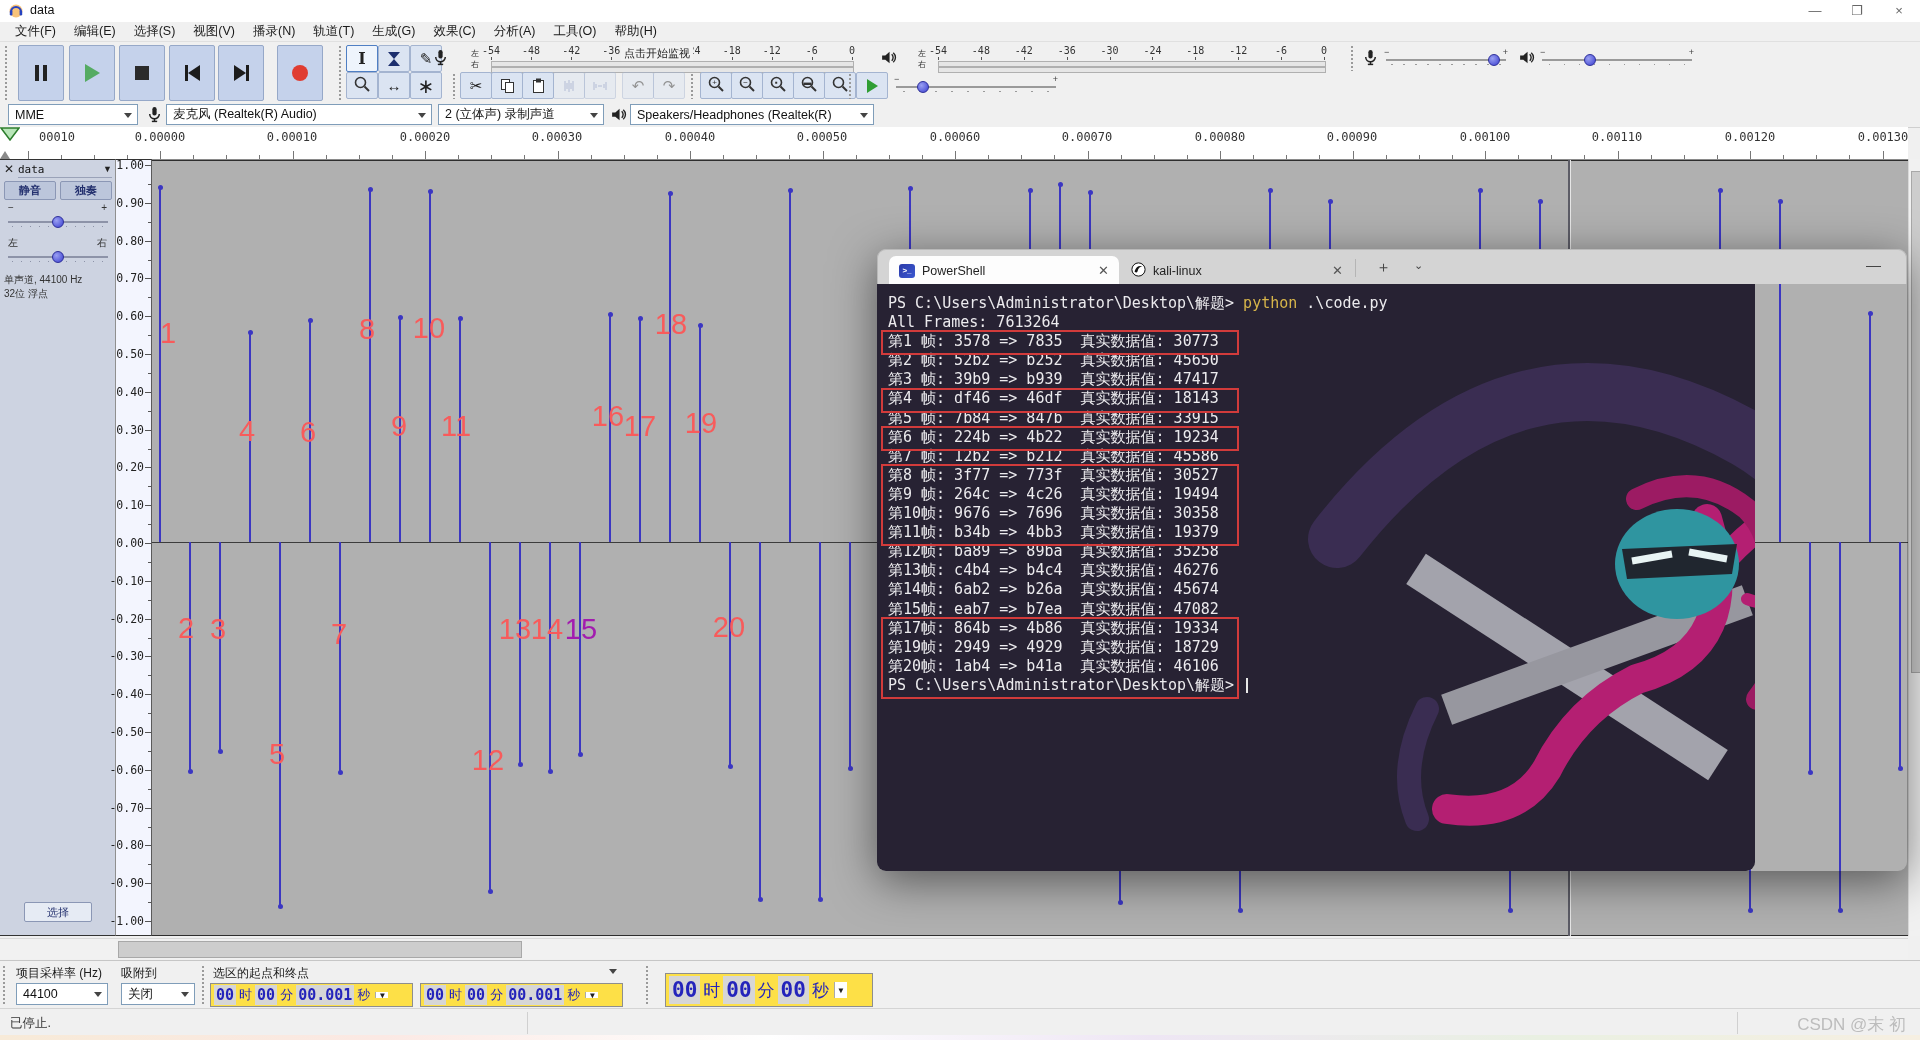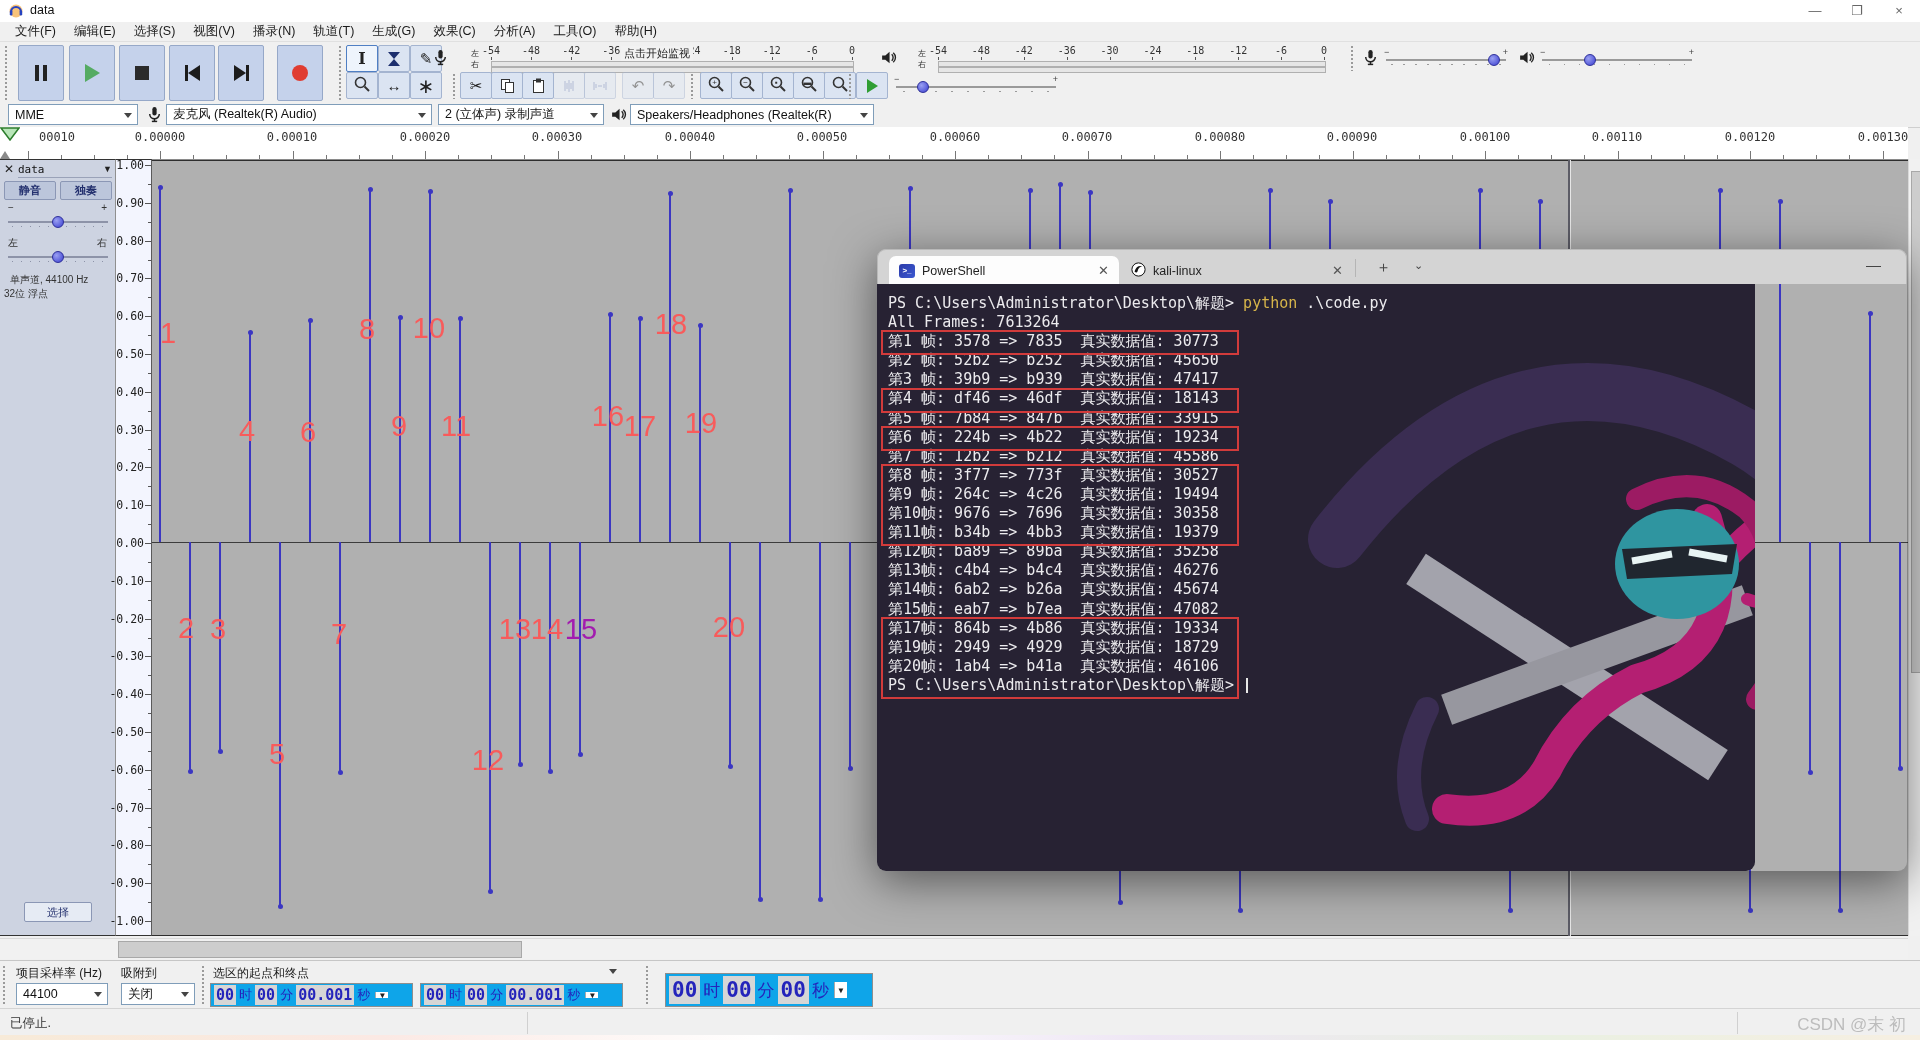--- a/index.html
+++ b/index.html
@@ -66,21 +66,21 @@
   
   #hscroll{left:0;top:938px;width:1908px;height:20px;background:#f1f1f1;border-top:1px solid #d9d9d9;}
   #hthumb{left:118px;top:2px;width:402px;height:15px;background:#cdcdcd;border:1px solid #a8a8a8;}
   #vscroll{left:1908px;top:159px;width:12px;height:777px;background:#f1f1f1;border-left:1px solid #d9d9d9;}
   #vthumb{left:2px;top:12px;width:8px;height:500px;background:#cdcdcd;border:1px solid #a8a8a8;}
   
   #selbar{left:0;top:960px;width:1920px;height:48px;background:#f0f0f0;border-top:1px solid #c6c6c6;}
   .sb-label{position:absolute;top:4px;font-size:12px;color:#1a1a1a;white-space:nowrap;}
   .sb-combo{position:absolute;top:22px;height:22px;background:#fff;border:1px solid #7f9db9;font-size:12.5px;color:#111;display:flex;align-items:center;padding:0 18px 0 6px;box-sizing:border-box;}
   .sb-combo::after{content:"";position:absolute;right:5px;top:8px;border-left:4px solid transparent;border-right:4px solid transparent;border-top:5px solid #444;}
-  .timefield{position:absolute;top:22px;height:24px;background:#0ea5e9;border:1px solid #8e8e8e;display:flex;align-items:center;padding:8px 2px;box-sizing:border-box;font-family:"DejaVu Sans Mono",monospace;}
+  .timefield{position:absolute;top:22px;height:24px;background:#fde047;border:1px solid #8e8e8e;display:flex;align-items:center;padding:8px 2px;box-sizing:border-box;font-family:"DejaVu Sans Mono",monospace;}
   .tf-d{background:#d6d6d6;color:#2424bb;font-size:15px;font-weight:bold;padding:1px 2px;margin:0 1px;}
   .tf-u{color:#2424bb;font-size:13px;margin:0 2px;}
   .tf-a{width:12px;height:100%;background:#fff;border-left:1px solid #aaa;display:flex;align-items:center;justify-content:center;font-size:8px;color:#222;margin-left:3px;}
   .timefield.big{top:12px;height:34px;}
   .timefield.big .tf-d{font-size:21px;padding:2px 3px;}
   .timefield.big .tf-u{font-size:17px;}
   
   #statusbar{left:0;top:1008px;width:1920px;height:28px;background:#f0f0f0;border-top:1px solid #d4d4d4;}
   #status-left{left:10px;top:6px;font-size:12.5px;color:#333;}
   .ssep{position:absolute;top:3px;width:1px;height:22px;background:#d0d0d0;}
@@ -486,21 +486,21 @@
           <div class="dots"></div>
           <div class="sthumb" style="top: 2px; left: calc(50% - 6px);"></div>
         </div>
       <span class="tp-lab" style="left:8px;top:76px;">左</span>
       <span class="tp-lab" style="right:8px;top:76px;">右</span>
       <div class="tp-sl" style="left:8px;top:89px;width:100px;">
           <div class="line"></div>
           <div class="dots"></div>
           <div class="sthumb" style="top: 2px; left: calc(50% - 6px);"></div>
         </div>
-      <span class="tp-lab" style="left:10px;top:113px;white-space:nowrap;">单声道, 44100 Hz</span>
+      <span class="tp-lab" style="left:4px;top:113px;white-space:nowrap;">单声道, 44100 Hz</span>
       <span class="tp-lab" style="left:4px;top:127px;">32位 浮点</span>
       <div class="tp-btn" style="left:24px;top:742px;width:66px;height:18px;font-weight:normal;background:#e6ebf4;">选择</div>
     </div>
 
     <div class="abs" id="vruler">
         <div class="vrt" style="top: 5px; width: 6px;"></div>
         <div class="vrl" style="top: 5px;">1.00</div>
         <div class="vrt" style="top: 23.9px; width: 3px;"></div>
         <div class="vrt" style="top: 42.8px; width: 6px;"></div>
         <div class="vrl" style="top: 42.8px;">0.90</div>

